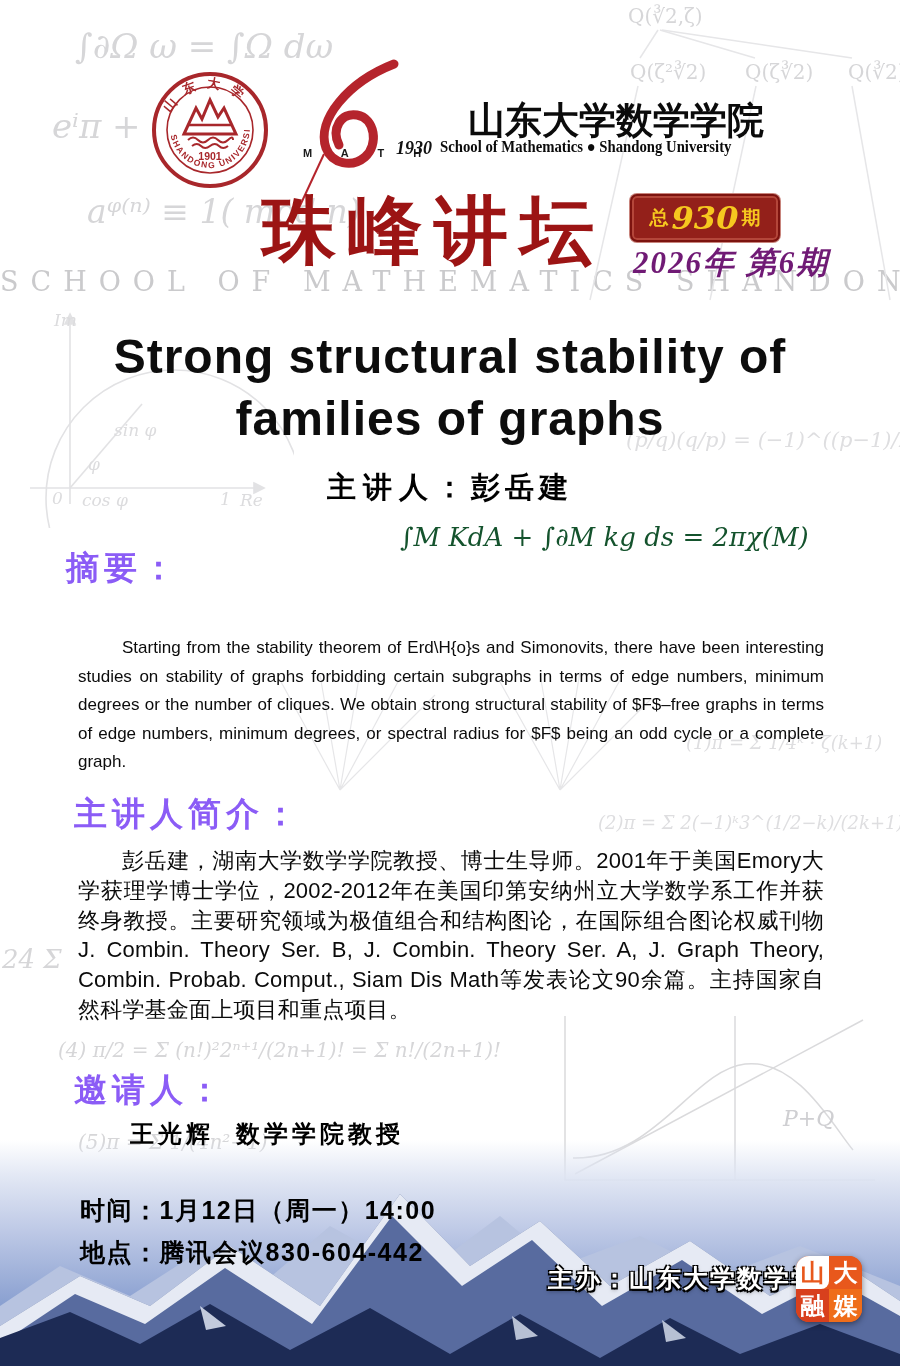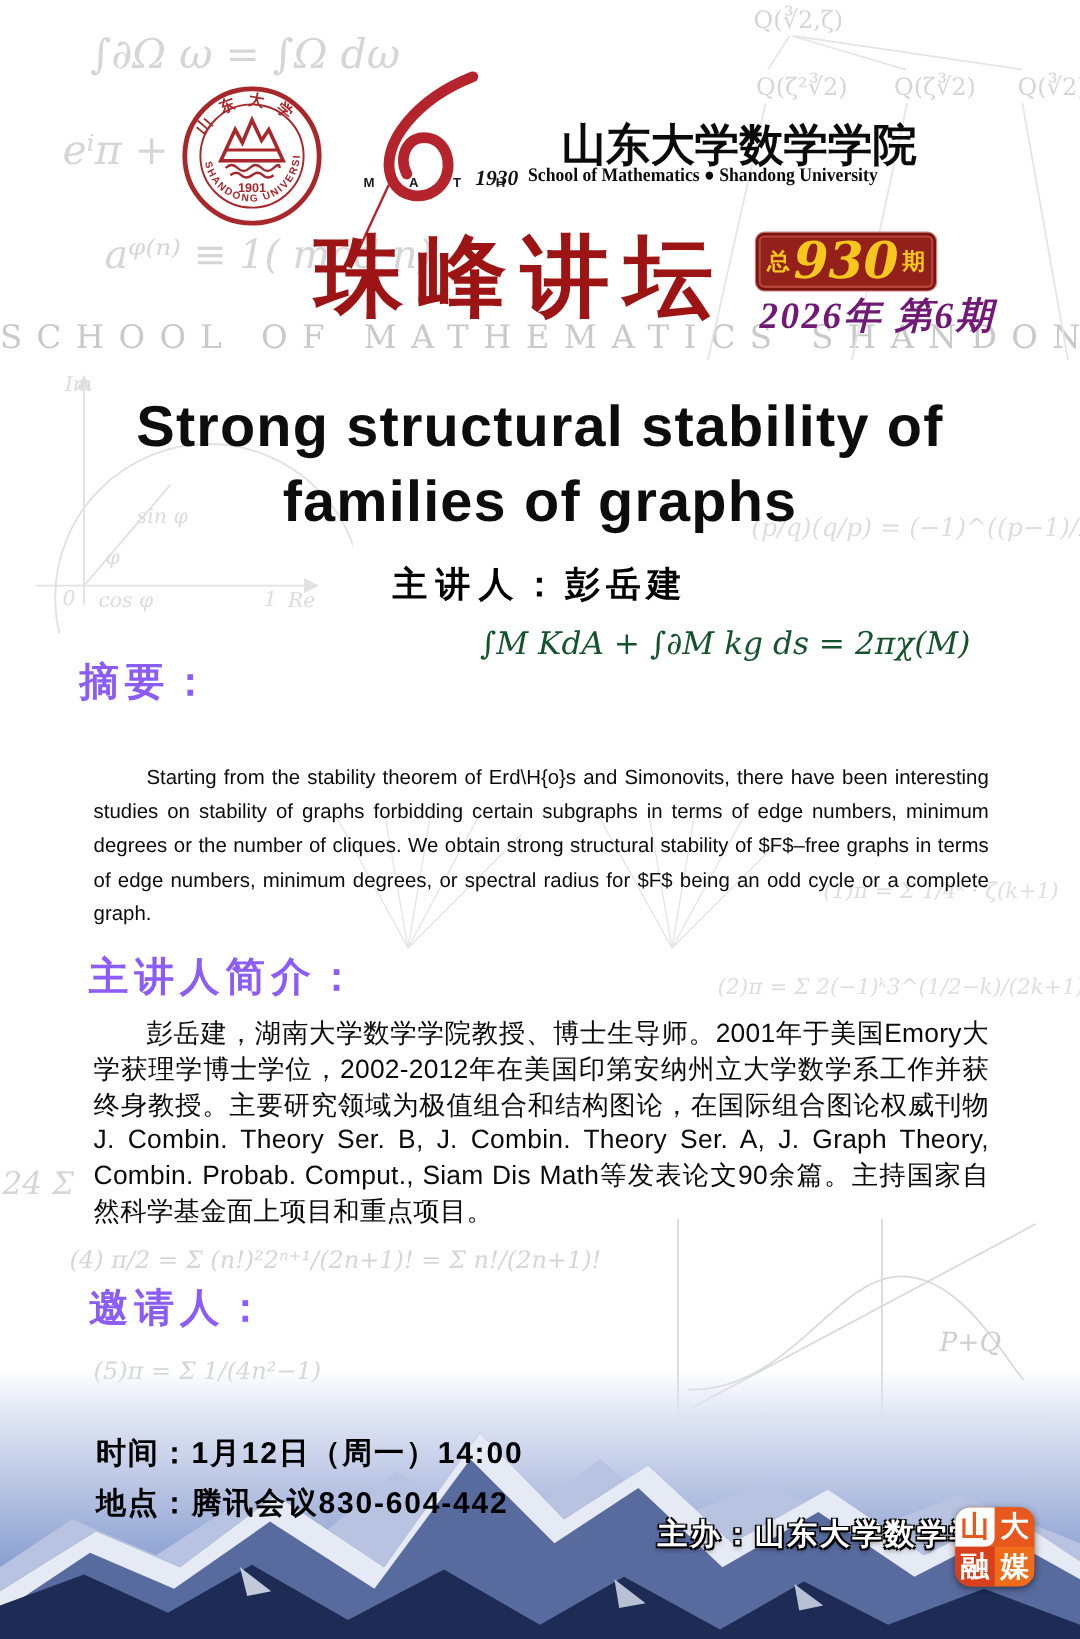--- a/index.html
+++ b/index.html
@@ -13,21 +13,21 @@
   .wm-1{left:52px;top:106px;font-size:34px;}
   .wm-2{left:46px;top:192px;font-size:33px;margin-left:41px;}
   .wm-3{left:628px;top:4px;font-size:20px;font-style:normal;}
   .wm-4{left:630px;top:60px;font-size:20px;font-style:normal;}
   .wm-5{left:745px;top:60px;font-size:20px;font-style:normal;}
   .wm-6{left:848px;top:60px;font-size:20px;font-style:normal;}
   .wm-7{left:626px;top:428px;font-size:21px;color:#dedee0;}
   .wm-8{left:400px;top:522px;font-size:26px;color:#14532d;}
   .wm-9{left:686px;top:732px;font-size:18px;color:#dedee0;}
   .wm-10{left:598px;top:812px;font-size:18px;color:#dedee0;}
-  .wm-11{left:2px;top:944px;font-size:26px;margin-top:28px;}
+  .wm-11{left:2px;top:944px;font-size:26px;}
   .wm-12{left:58px;top:1038px;font-size:20px;}
   .wm-13{left:78px;top:1130px;font-size:20px;}
   .wm-band{position:absolute;left:0;top:266px;width:100%;text-align:center;z-index:1;
            font-family:"DejaVu Serif",serif;font-size:27px;letter-spacing:12px;
            color:#cacacc;white-space:nowrap;pointer-events:none;}
   .bg-svg{position:absolute;z-index:1;pointer-events:none;}
 
   
   .seal{position:absolute;left:150px;top:70px;width:120px;height:120px;z-index:3;}
   .swoosh{position:absolute;left:290px;top:58px;width:118px;height:156px;z-index:3;}
@@ -43,21 +43,21 @@
 
   
   .forum-title{position:absolute;left:262px;top:182px;font-size:74px;font-weight:900;
                font-family:"Liberation Serif",serif;color:#9c1414;letter-spacing:12px;
                z-index:3;white-space:nowrap;}
   .issue-badge{position:absolute;left:630px;top:194px;width:146px;height:44px;z-index:4;
                background:#93201a;border:2px solid #7c130f;border-radius:7px;
                box-shadow:inset 0 0 0 2px #b4463a, 0 0 0 1px #c8847c;
                display:flex;align-items:center;justify-content:center;gap:3px;}
   .issue-badge .small{font-size:19px;font-weight:bold;color:#f6c81f;font-family:"Liberation Serif",serif;}
-  .issue-badge .big{font-size:42px;font-weight:bold;font-style:italic;color:#f6c81f;
+  .issue-badge .big{font-size:32px;font-weight:bold;font-style:italic;color:#f6c81f;
                     font-family:"DejaVu Serif",serif;line-height:1;}
   .issue-line{position:absolute;left:633px;top:242px;font-size:31px;font-weight:bold;
               font-style:italic;font-family:"Liberation Serif",serif;color:#701a75;
               letter-spacing:2px;z-index:4;white-space:nowrap;}
 
   
   .main-title{position:absolute;left:0;top:326px;width:100%;text-align:center;z-index:3;
               font-size:48px;font-weight:bold;line-height:62px;color:#0d0d0d;letter-spacing:1px;}
   .speaker-line{position:absolute;left:0;top:468px;width:100%;text-align:center;z-index:3;
                 font-size:29px;font-weight:bold;color:#000;}
@@ -216,20 +216,23 @@
     <span class="lbl">主讲人：</span><span class="nm">彭岳建</span>
   </div>
 
   <div class="sec-heading h-abstract">摘要：</div>
   <div class="para p-abstract">Starting from the stability theorem of Erd\H{o}s and Simonovits, there have been interesting studies on stability of graphs forbidding certain subgraphs in terms of edge numbers, minimum degrees or the number of cliques. We obtain strong structural stability of $F$–free graphs in terms of edge numbers, minimum degrees, or spectral radius for $F$ being an odd cycle or a complete graph.</div>
 
   <div class="sec-heading h-bio">主讲人简介：</div>
   <div class="para p-bio">彭岳建，湖南大学数学学院教授、博士生导师。2001年于美国Emory大学获理学博士学位，2002-2012年在美国印第安纳州立大学数学系工作并获终身教授。主要研究领域为极值组合和结构图论，在国际组合图论权威刊物J. Combin. Theory Ser. B, J. Combin. Theory Ser. A, J. Graph Theory, Combin. Probab. Comput., Siam Dis Math等发表论文90余篇。主持国家自然科学基金面上项目和重点项目。</div>
 
   <div class="sec-heading h-invite">邀请人：</div>
+  <div class="invite-line">
+    <span>王光辉</span><span class="gap"></span><span>数学学院教授</span>
+  </div>
 
   <div class="band">
     <svg class="mountains" viewBox="0 0 900 200" preserveAspectRatio="none">
       <path d="M0,140 L60,100 L130,130 L200,85 L260,120 L330,60 L420,110 L500,50 L560,100 L640,70 L720,110 L800,80 L900,120 L900,200 L0,200 Z" fill="#b7c3e0"></path>
       <path d="M0,160 L80,110 L150,140 L230,80 L320,140 L400,28 L470,100 L540,55 L610,120 L690,75 L770,130 L840,95 L900,135 L900,200 L0,200 Z" fill="#586b9f"></path>
       <path d="M0,160 L80,110 L150,140 L230,80 L320,140 L400,28 L470,100 L540,55 L610,120 L690,75 L770,130 L840,95 L900,135 L900,150 L832,112 L762,148 L682,94 L602,140 L532,74 L462,120 L392,50 L312,158 L225,102 L145,158 L75,128 L0,178 Z" fill="#f2f5fb" opacity="0.92"></path>
       <path d="M0,200 L0,172 L70,146 L140,178 L210,138 L290,184 L370,142 L450,188 L520,148 L600,192 L670,152 L740,188 L820,158 L900,188 L900,200 Z" fill="#1d2b55"></path>
       <path d="M200,140 L226,160 L206,164 Z" fill="#dfe6f4" opacity="0.85"></path>
       <path d="M512,150 L538,170 L516,174 Z" fill="#dfe6f4" opacity="0.8"></path>
       <path d="M662,154 L686,172 L666,176 Z" fill="#dfe6f4" opacity="0.8"></path>

